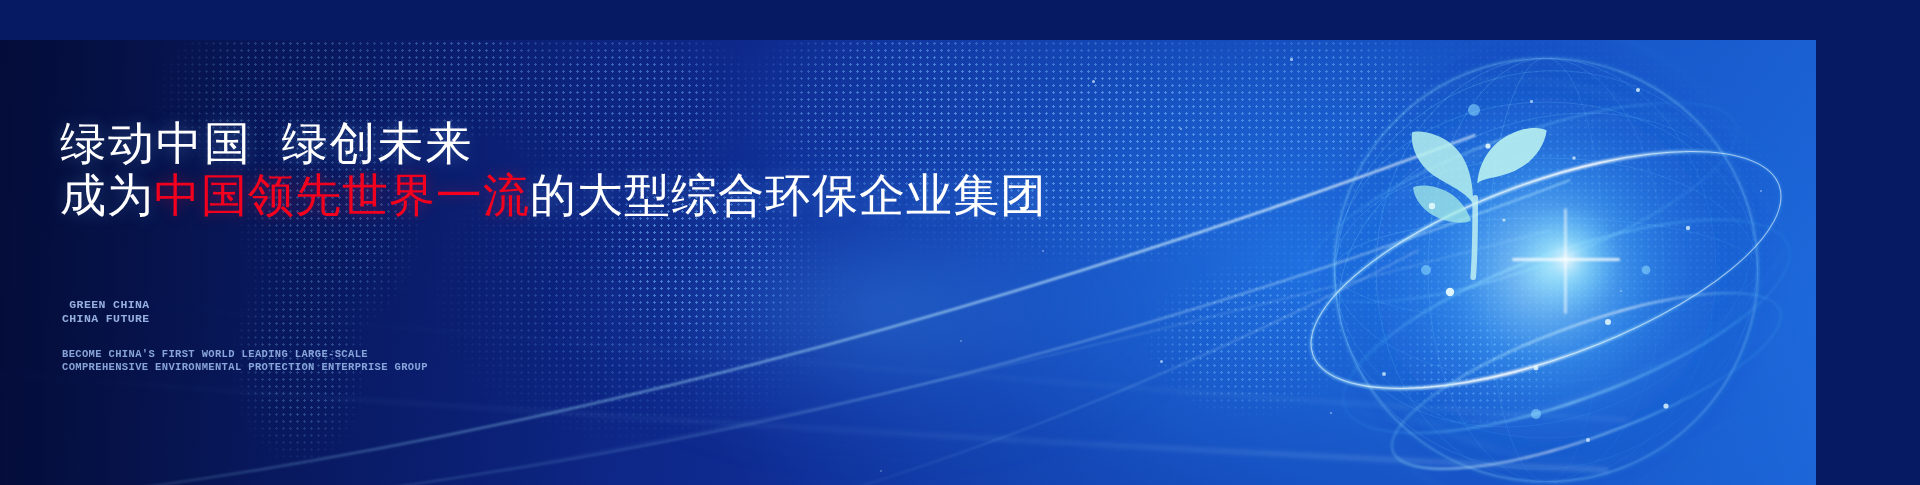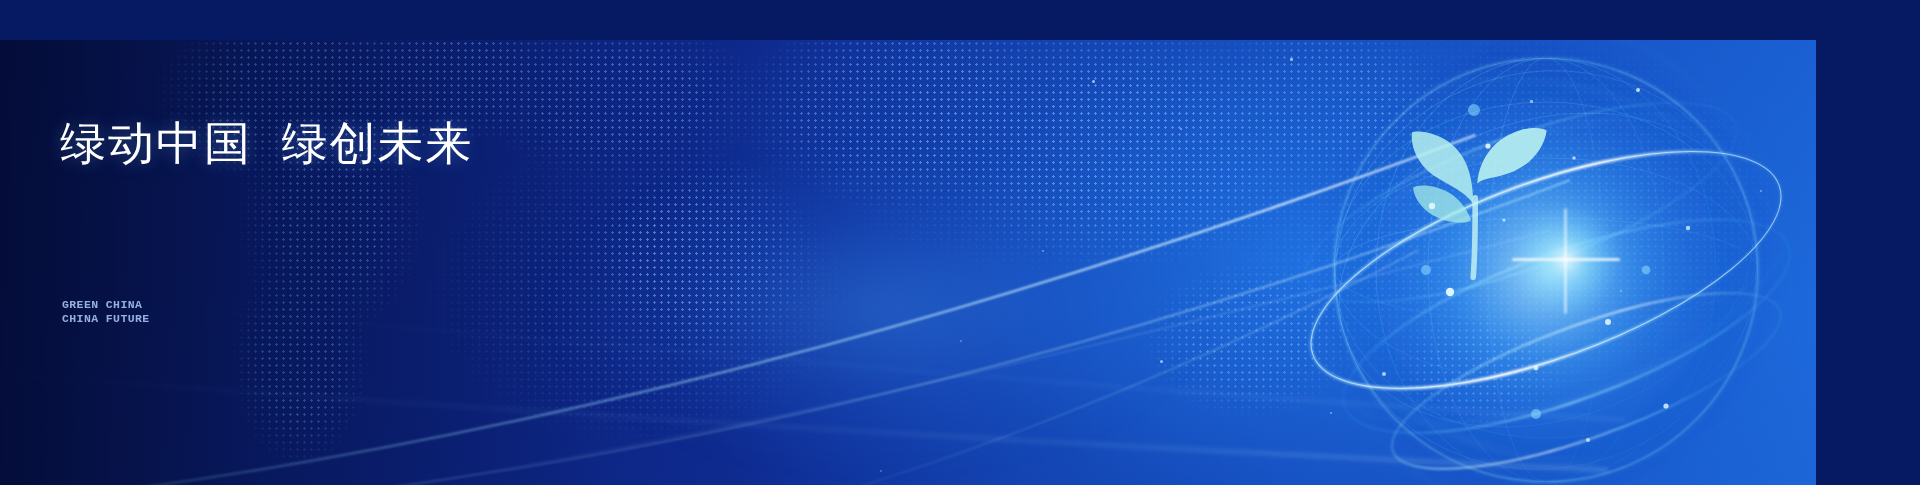--- a/index.html
+++ b/index.html
@@ -75,21 +75,21 @@
     position:absolute; left:0; top:134px;
     font-size:46px; line-height:1.1; letter-spacing:1px;
     font-weight:400; white-space:nowrap; color:#ffffff;
     text-shadow:0 0 16px rgba(120,190,255,0.30);
   }
   .headline2 .hl{ color:#f2001e; text-shadow:0 0 14px rgba(255,20,50,0.35); }
 
   .en-block-a{
     position:absolute; left:2px; top:258px;
     font-size:11.5px; font-weight:bold; line-height:13.5px;
-    letter-spacing:0.4px; color:#9fb9e8; opacity:0.95;
+    letter-spacing:0.4px; color:#9fb9e8; opacity:0.95;text-align:right;
   }
   .en-block-b{
     position:absolute; left:2px; top:308px;
     font-size:10.5px; font-weight:bold; line-height:12.5px;
     letter-spacing:0.35px; color:#93b0e4; opacity:0.92;
   }
 
   
   .globe-wrap{ position:absolute; right:-40px; top:-70px; width:620px; height:620px; pointer-events:none; }
   .globe-wrap svg{ width:100%; height:100%; display:block; }
@@ -269,21 +269,26 @@
     <div class="p" style="left:1760px;top:150px;width:2px;height:2px;opacity:.5;"></div>
     <div class="p" style="left:1855px;top:400px;width:2.5px;height:2.5px;opacity:.6;"></div>
     <div class="p" style="left:960px;top:300px;width:2px;height:2px;opacity:.4;"></div>
     <div class="p" style="left:880px;top:430px;width:2px;height:2px;opacity:.35;"></div>
   </div>
 
   <div class="copy">
 
     <div class="headline1">绿动中国 绿创未来</div>
 
+    <div class="headline2"><span>成为</span><span class="hl">中国领先世界一流</span><span>的大型综合环保企业集团</span></div>
 
     <div class="en-block-a">
       <div>GREEN CHINA</div>
       <div>CHINA FUTURE</div>
     </div>
 
+    <div class="en-block-b">
+      <div>BECOME CHINA'S FIRST WORLD LEADING LARGE-SCALE</div>
+      <div>COMPREHENSIVE ENVIRONMENTAL PROTECTION ENTERPRISE GROUP</div>
+    </div>
 
   </div>
 </div>
 
 </body></html>

